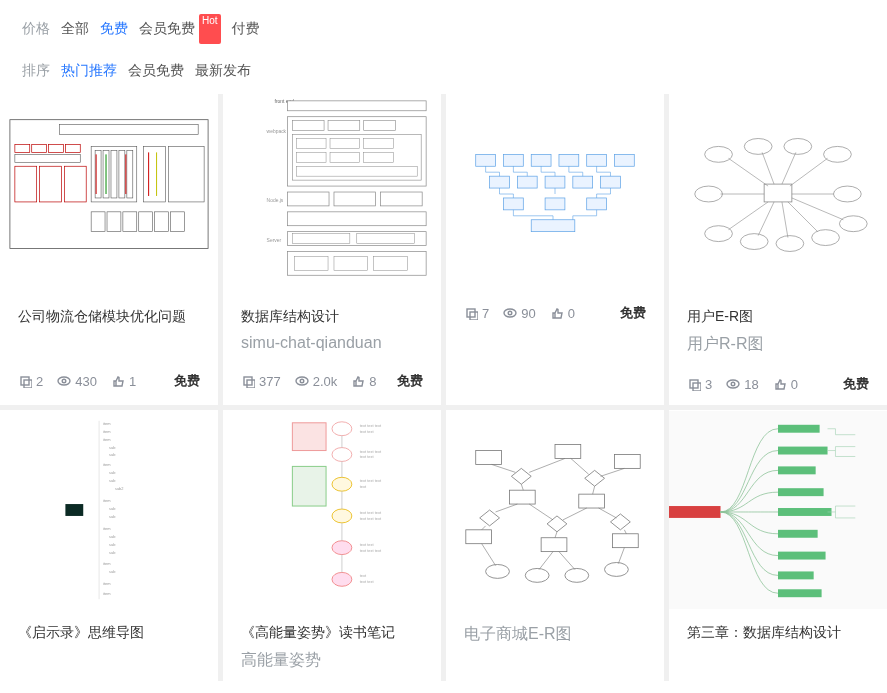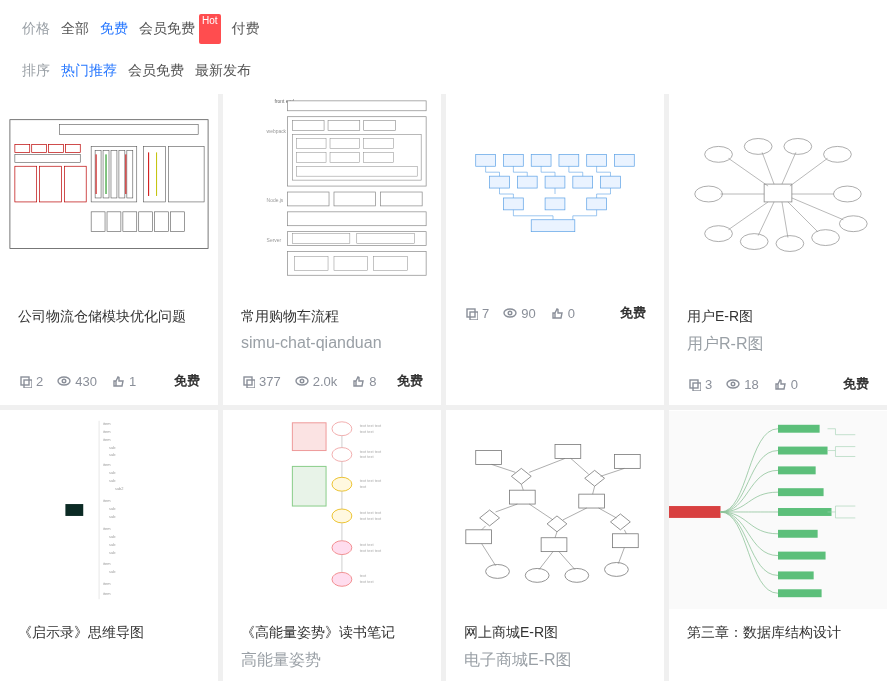--- a/index.html
+++ b/index.html
@@ -155,21 +155,21 @@
             <rect x="72" y="163" width="34" height="14"></rect>
             <rect x="112" y="163" width="34" height="14"></rect>
             <rect x="152" y="163" width="34" height="14"></rect>
           </g>
         <text x="44" y="38" font-size="5" fill="#999">webpack</text>
         <text x="44" y="108" font-size="5" fill="#999">Node.js</text>
         <text x="44" y="148" font-size="5" fill="#999">Server</text>
       </svg>
     </div>
     <div class="card-body">
-      <div class="card-title">常用购物车流程</div>
+      <div class="card-title">数据库结构设计</div>
       <div class="card-sub">simu-chat-qianduan</div>
     </div>
     <div class="card-footer">
       <span class="stat">
           <svg>
             <rect x="3" y="3" width="8" height="8"></rect>
             <rect x="6" y="6" width="8" height="8"></rect>
           </svg>
           <span>377</span>
         </span>
@@ -429,21 +429,20 @@
             <line x1="112" y1="122" x2="110" y2="128"></line>
             <line x1="180" y1="120" x2="182" y2="124"></line>
           <line x1="36" y1="134" x2="50" y2="156"></line>
             <line x1="108" y1="142" x2="94" y2="160"></line>
             <line x1="114" y1="142" x2="130" y2="160"></line>
             <line x1="180" y1="138" x2="174" y2="154"></line>
         </g>
       </svg>
     </div>
     <div class="card-body">
-      <div class="card-title">网上商城E-R图</div>
       <div class="card-sub">电子商城E-R图</div>
     </div>
   </div>
 
   <div class="card">
     <div class="thumb">
       <svg viewBox="0 0 220 200">
         <rect x="0" y="0" width="220" height="200" fill="#fafafa"></rect>
         <rect x="0" y="96" width="52" height="12" fill="#d84040"></rect>
         <g stroke="#8ec49a" stroke-width="0.8" fill="none">

